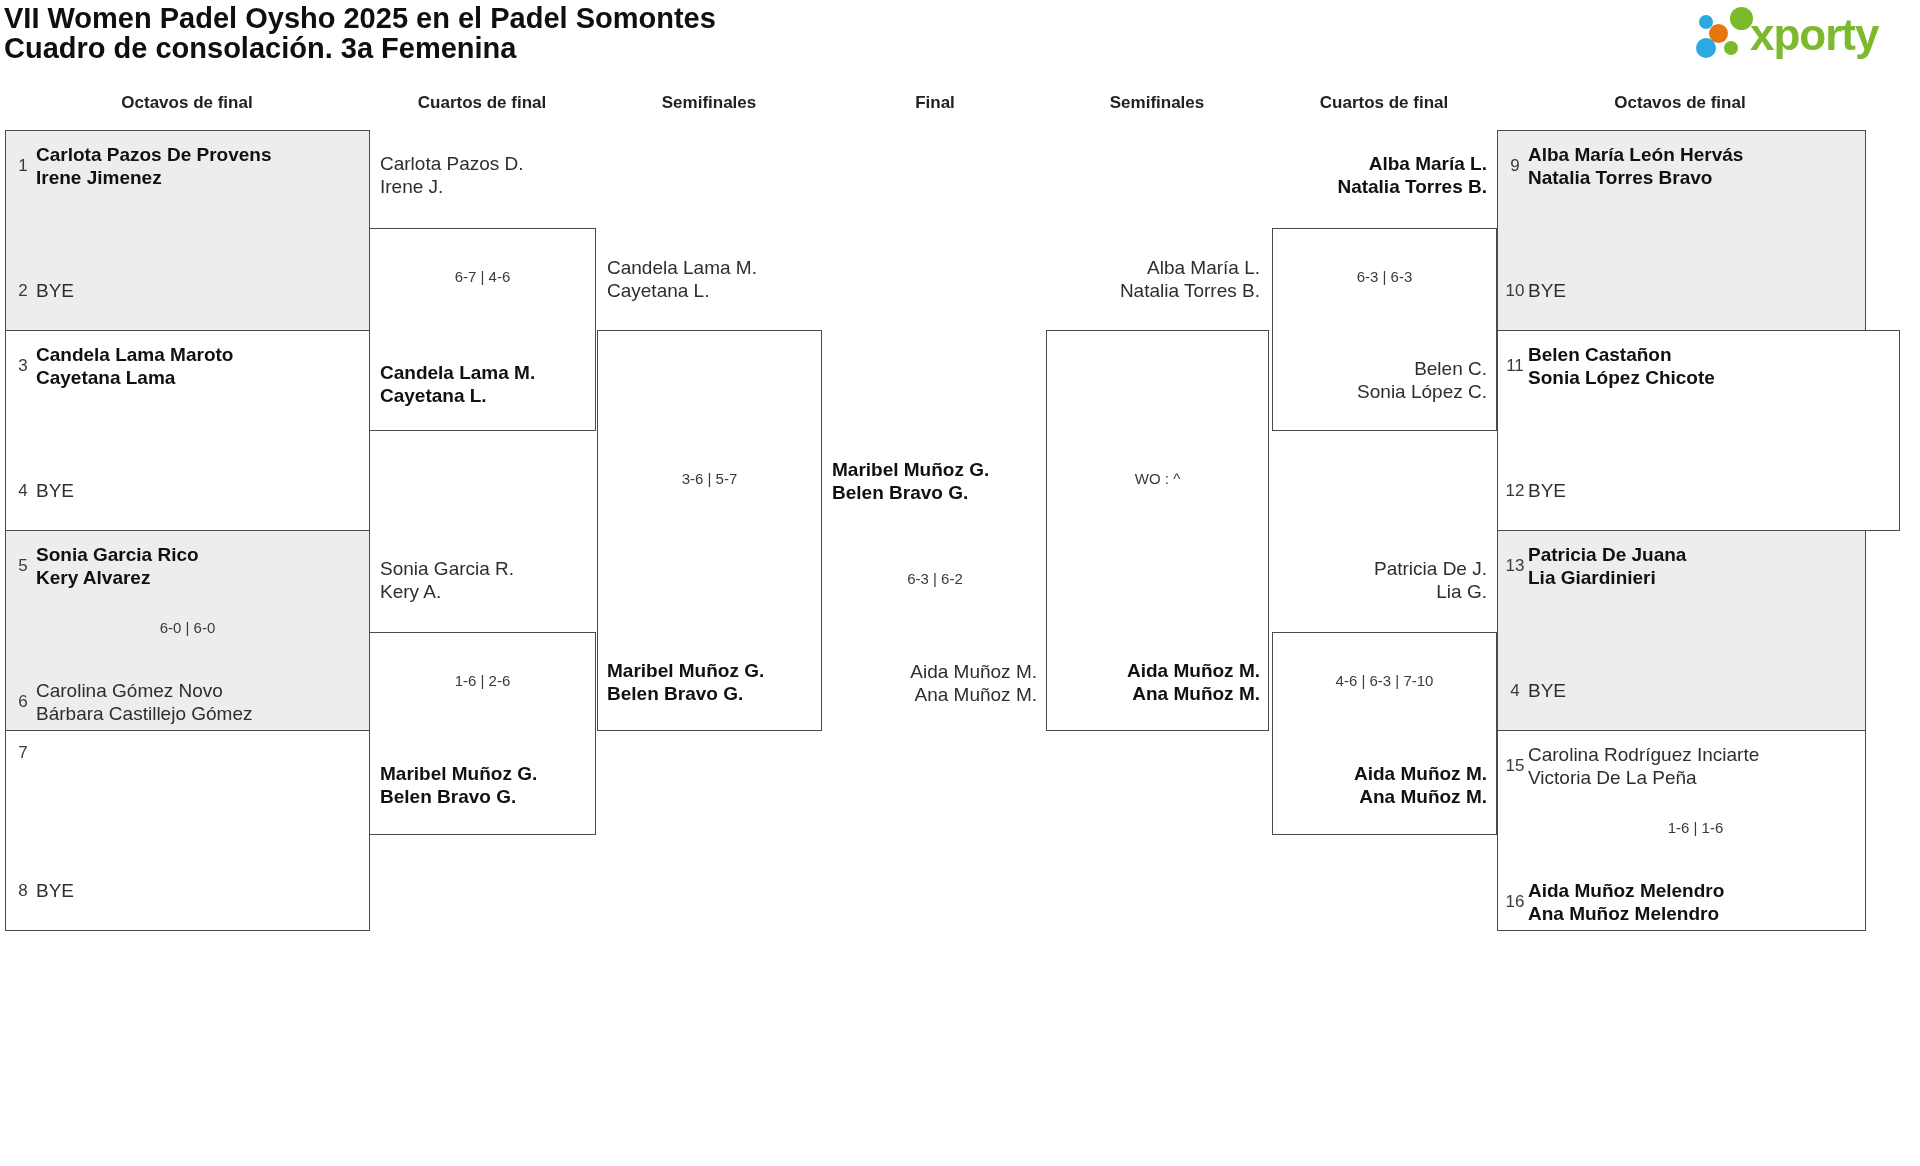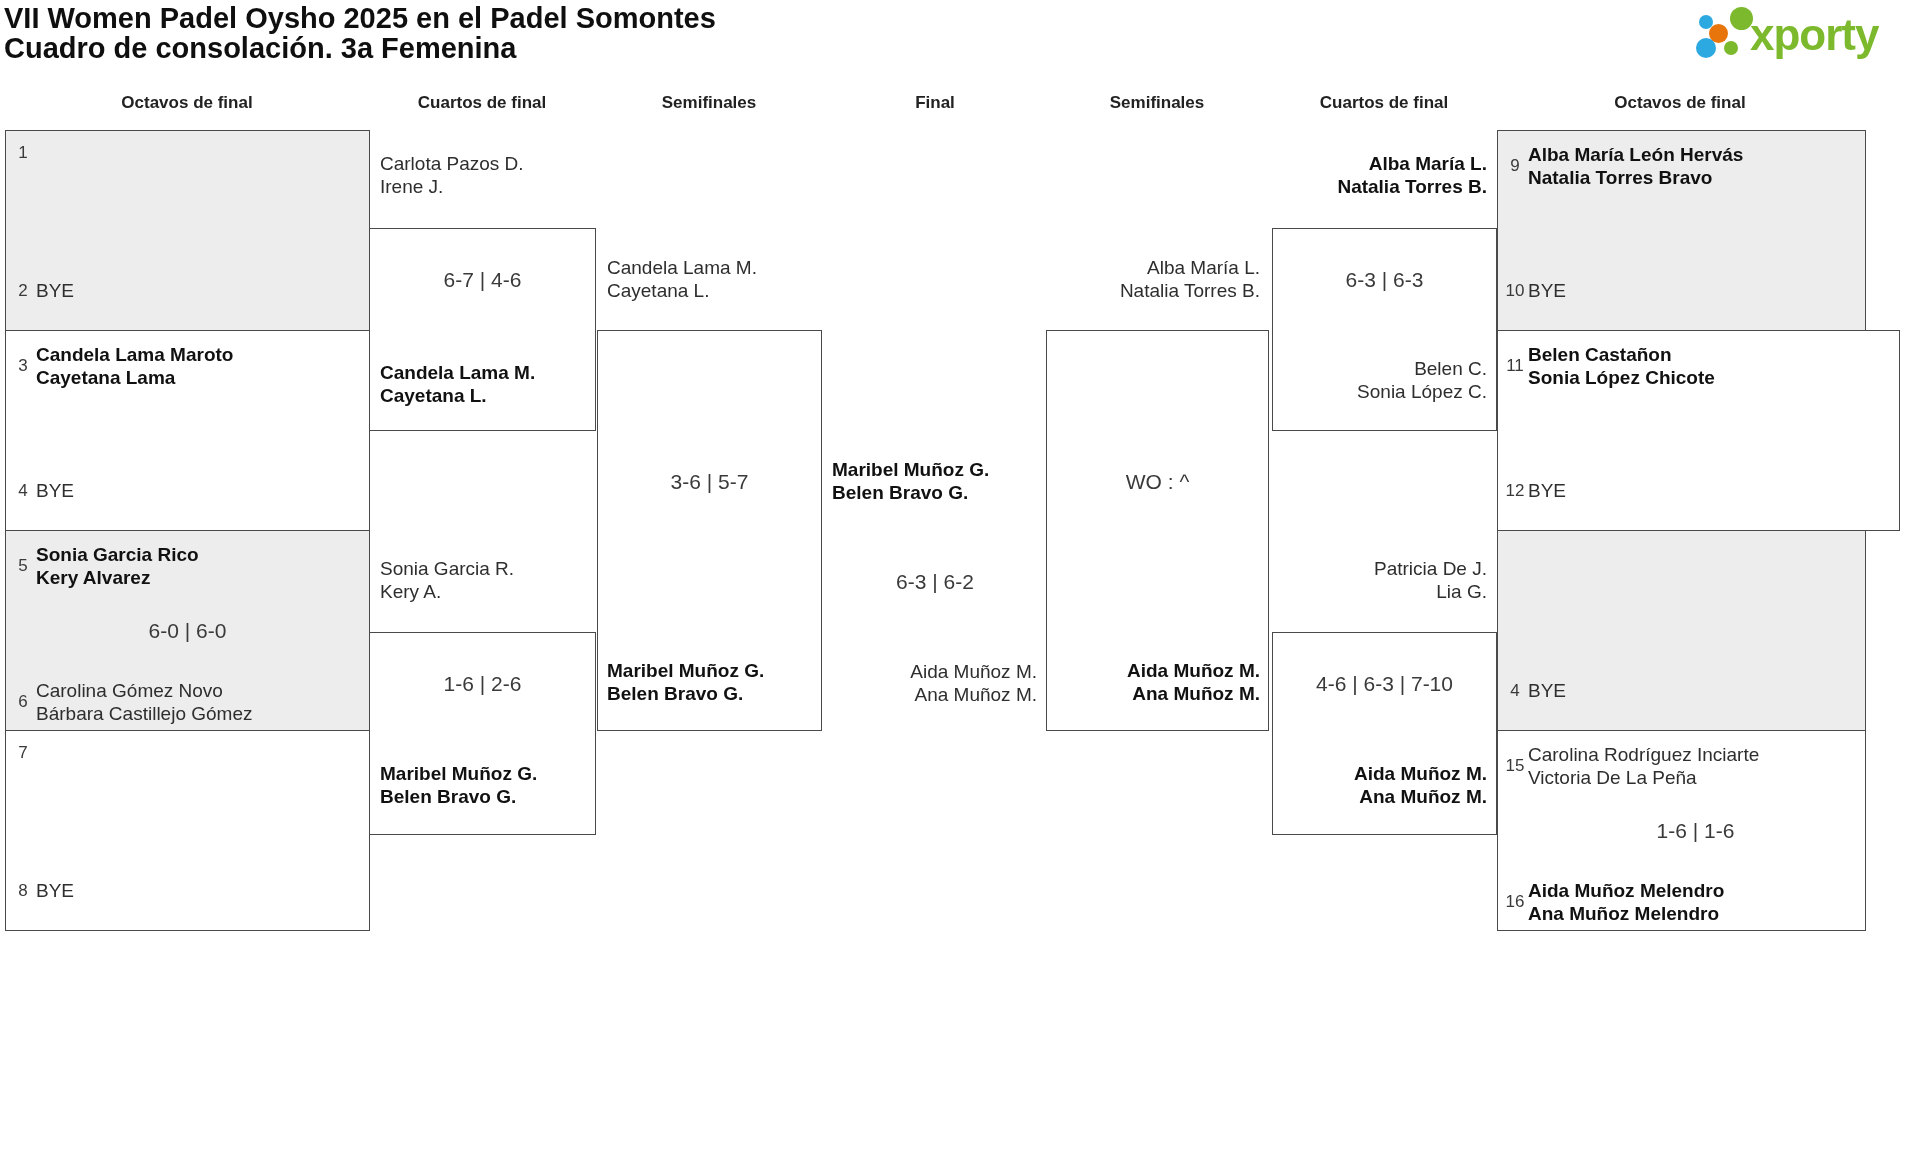--- a/index.html
+++ b/index.html
@@ -25,21 +25,21 @@
   .slot-bottom{top:148px;}
   .slot-score{position:absolute;left:0;right:0;top:88px;text-align:center;}
   .seed{flex:0 0 26px;width:26px;text-align:center;font-size:17px;color:#3a3a3a;align-self:center;line-height:20px;}
   .names{font-size:19px;line-height:23px;color:#2e2e2e;}
   .names.bold{font-weight:700;color:#111;}
   .line{display:block;white-space:nowrap;}
   
   .mlabel{position:absolute;font-size:19px;line-height:23px;color:#2e2e2e;}
   .mlabel.bold{font-weight:700;color:#111;}
   .mlabel.right{text-align:right;}
-  .mscore{position:absolute;text-align:center;font-size:21px;color:#3a3a3a;white-space:nowrap;}
+  .mscore{position:absolute;text-align:center;font-size:15px;color:#3a3a3a;white-space:nowrap;}
 </style>
 </head>
 <body>
 
 <div class="title">
   <span class="line">VII Women Padel Oysho 2025 en el Padel Somontes</span>
   <span class="line">Cuadro de consolación. 3a Femenina</span>
 </div>
 
 <div class="logo">
@@ -55,20 +55,24 @@
 <div class="round-h" style="left:372px;">Cuartos de final</div>
 <div class="round-h" style="left:599px;">Semifinales</div>
 <div class="round-h" style="left:825px;">Final</div>
 <div class="round-h" style="left:1047px;">Semifinales</div>
 <div class="round-h" style="left:1274px;">Cuartos de final</div>
 <div class="round-h" style="left:1570px;">Octavos de final</div>
 
 <div class="box gray" style="left:5px;top:130px;width:365px;height:201px">
   <div class="slot slot-top">
     <span class="seed">1</span>
+    <span class="names bold">
+      <span class="line">Carlota Pazos De Provens</span>
+      <span class="line">Irene Jimenez</span>
+    </span>
   </div>
   <div class="slot slot-bottom">
     <span class="seed">2</span>
     <span class="names">
       <span class="line">BYE</span>
     </span>
   </div>
 </div>
 
 <div class="box" style="left:5px;top:330px;width:365px;height:201px">
@@ -219,20 +223,27 @@
   </div>
   <div class="slot slot-bottom">
     <span class="seed">12</span>
     <span class="names">
       <span class="line">BYE</span>
     </span>
   </div>
 </div>
 
 <div class="box gray" style="left:1497px;top:530px;width:369px;height:201px">
+  <div class="slot slot-top">
+    <span class="seed">13</span>
+    <span class="names bold">
+      <span class="line">Patricia De Juana</span>
+      <span class="line">Lia Giardinieri</span>
+    </span>
+  </div>
   <div class="slot slot-bottom">
     <span class="seed">4</span>
     <span class="names">
       <span class="line">BYE</span>
     </span>
   </div>
 </div>
 
 <div class="box" style="left:1497px;top:730px;width:369px;height:201px">
   <div class="slot slot-top">

